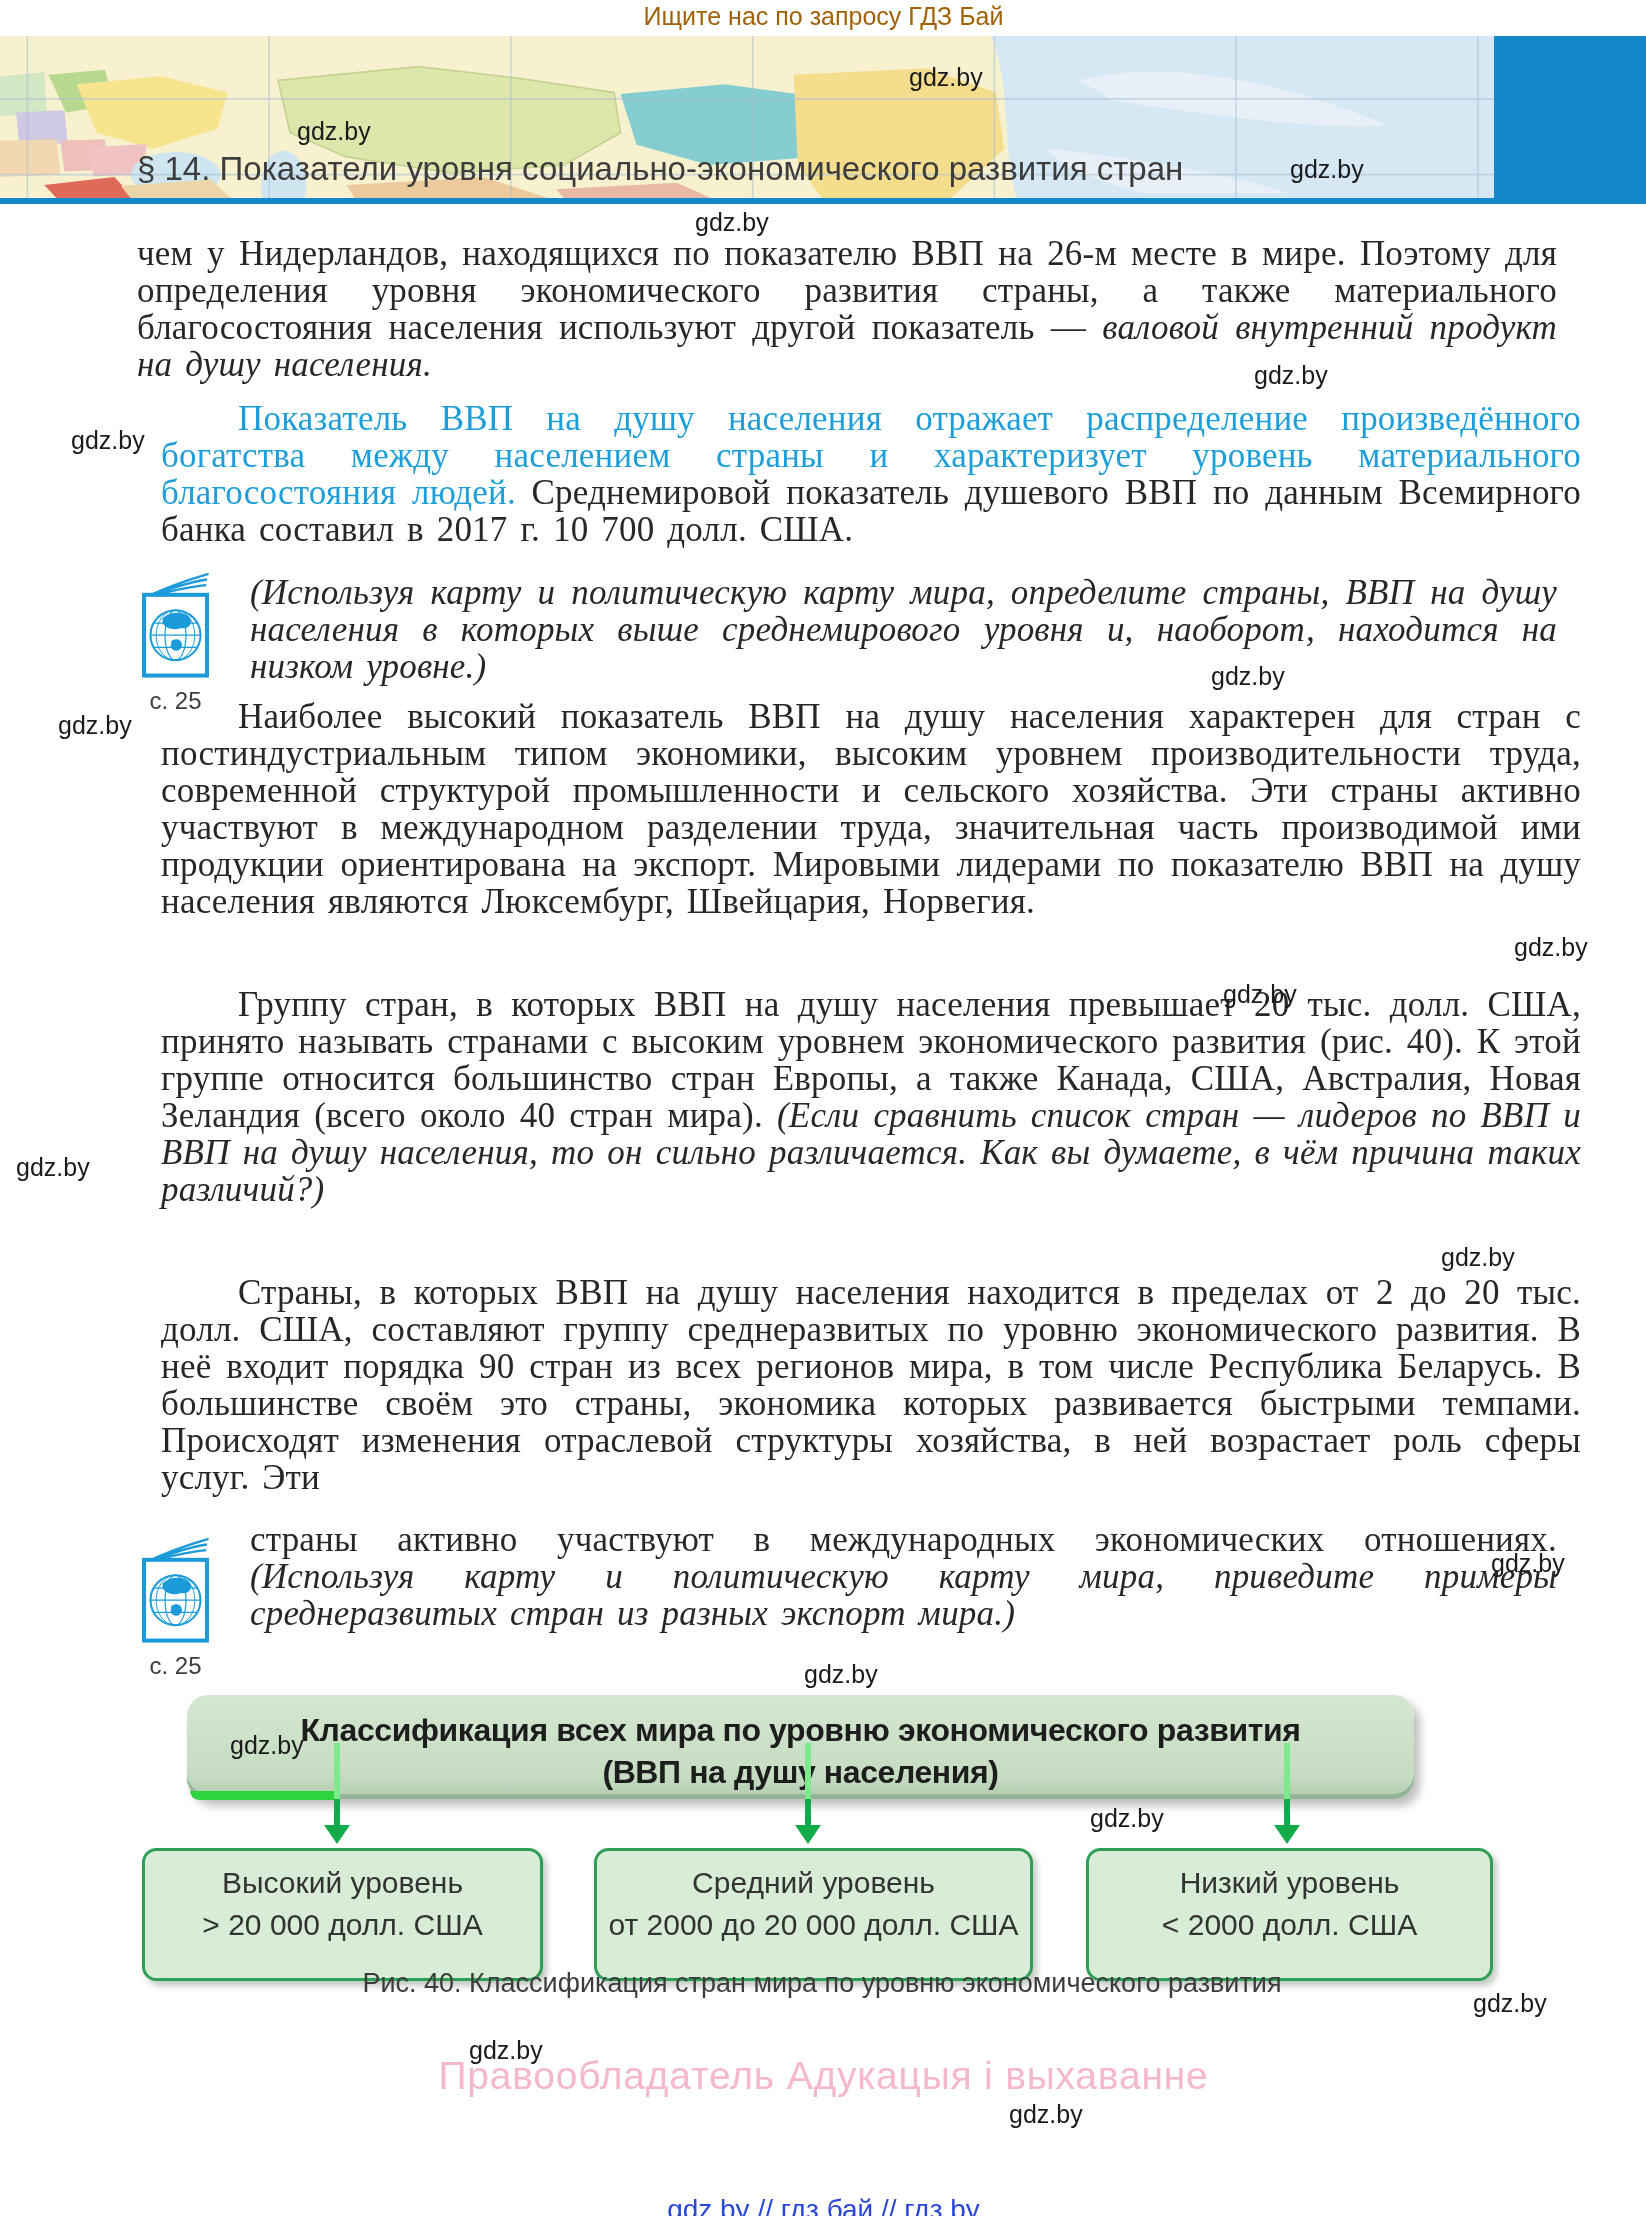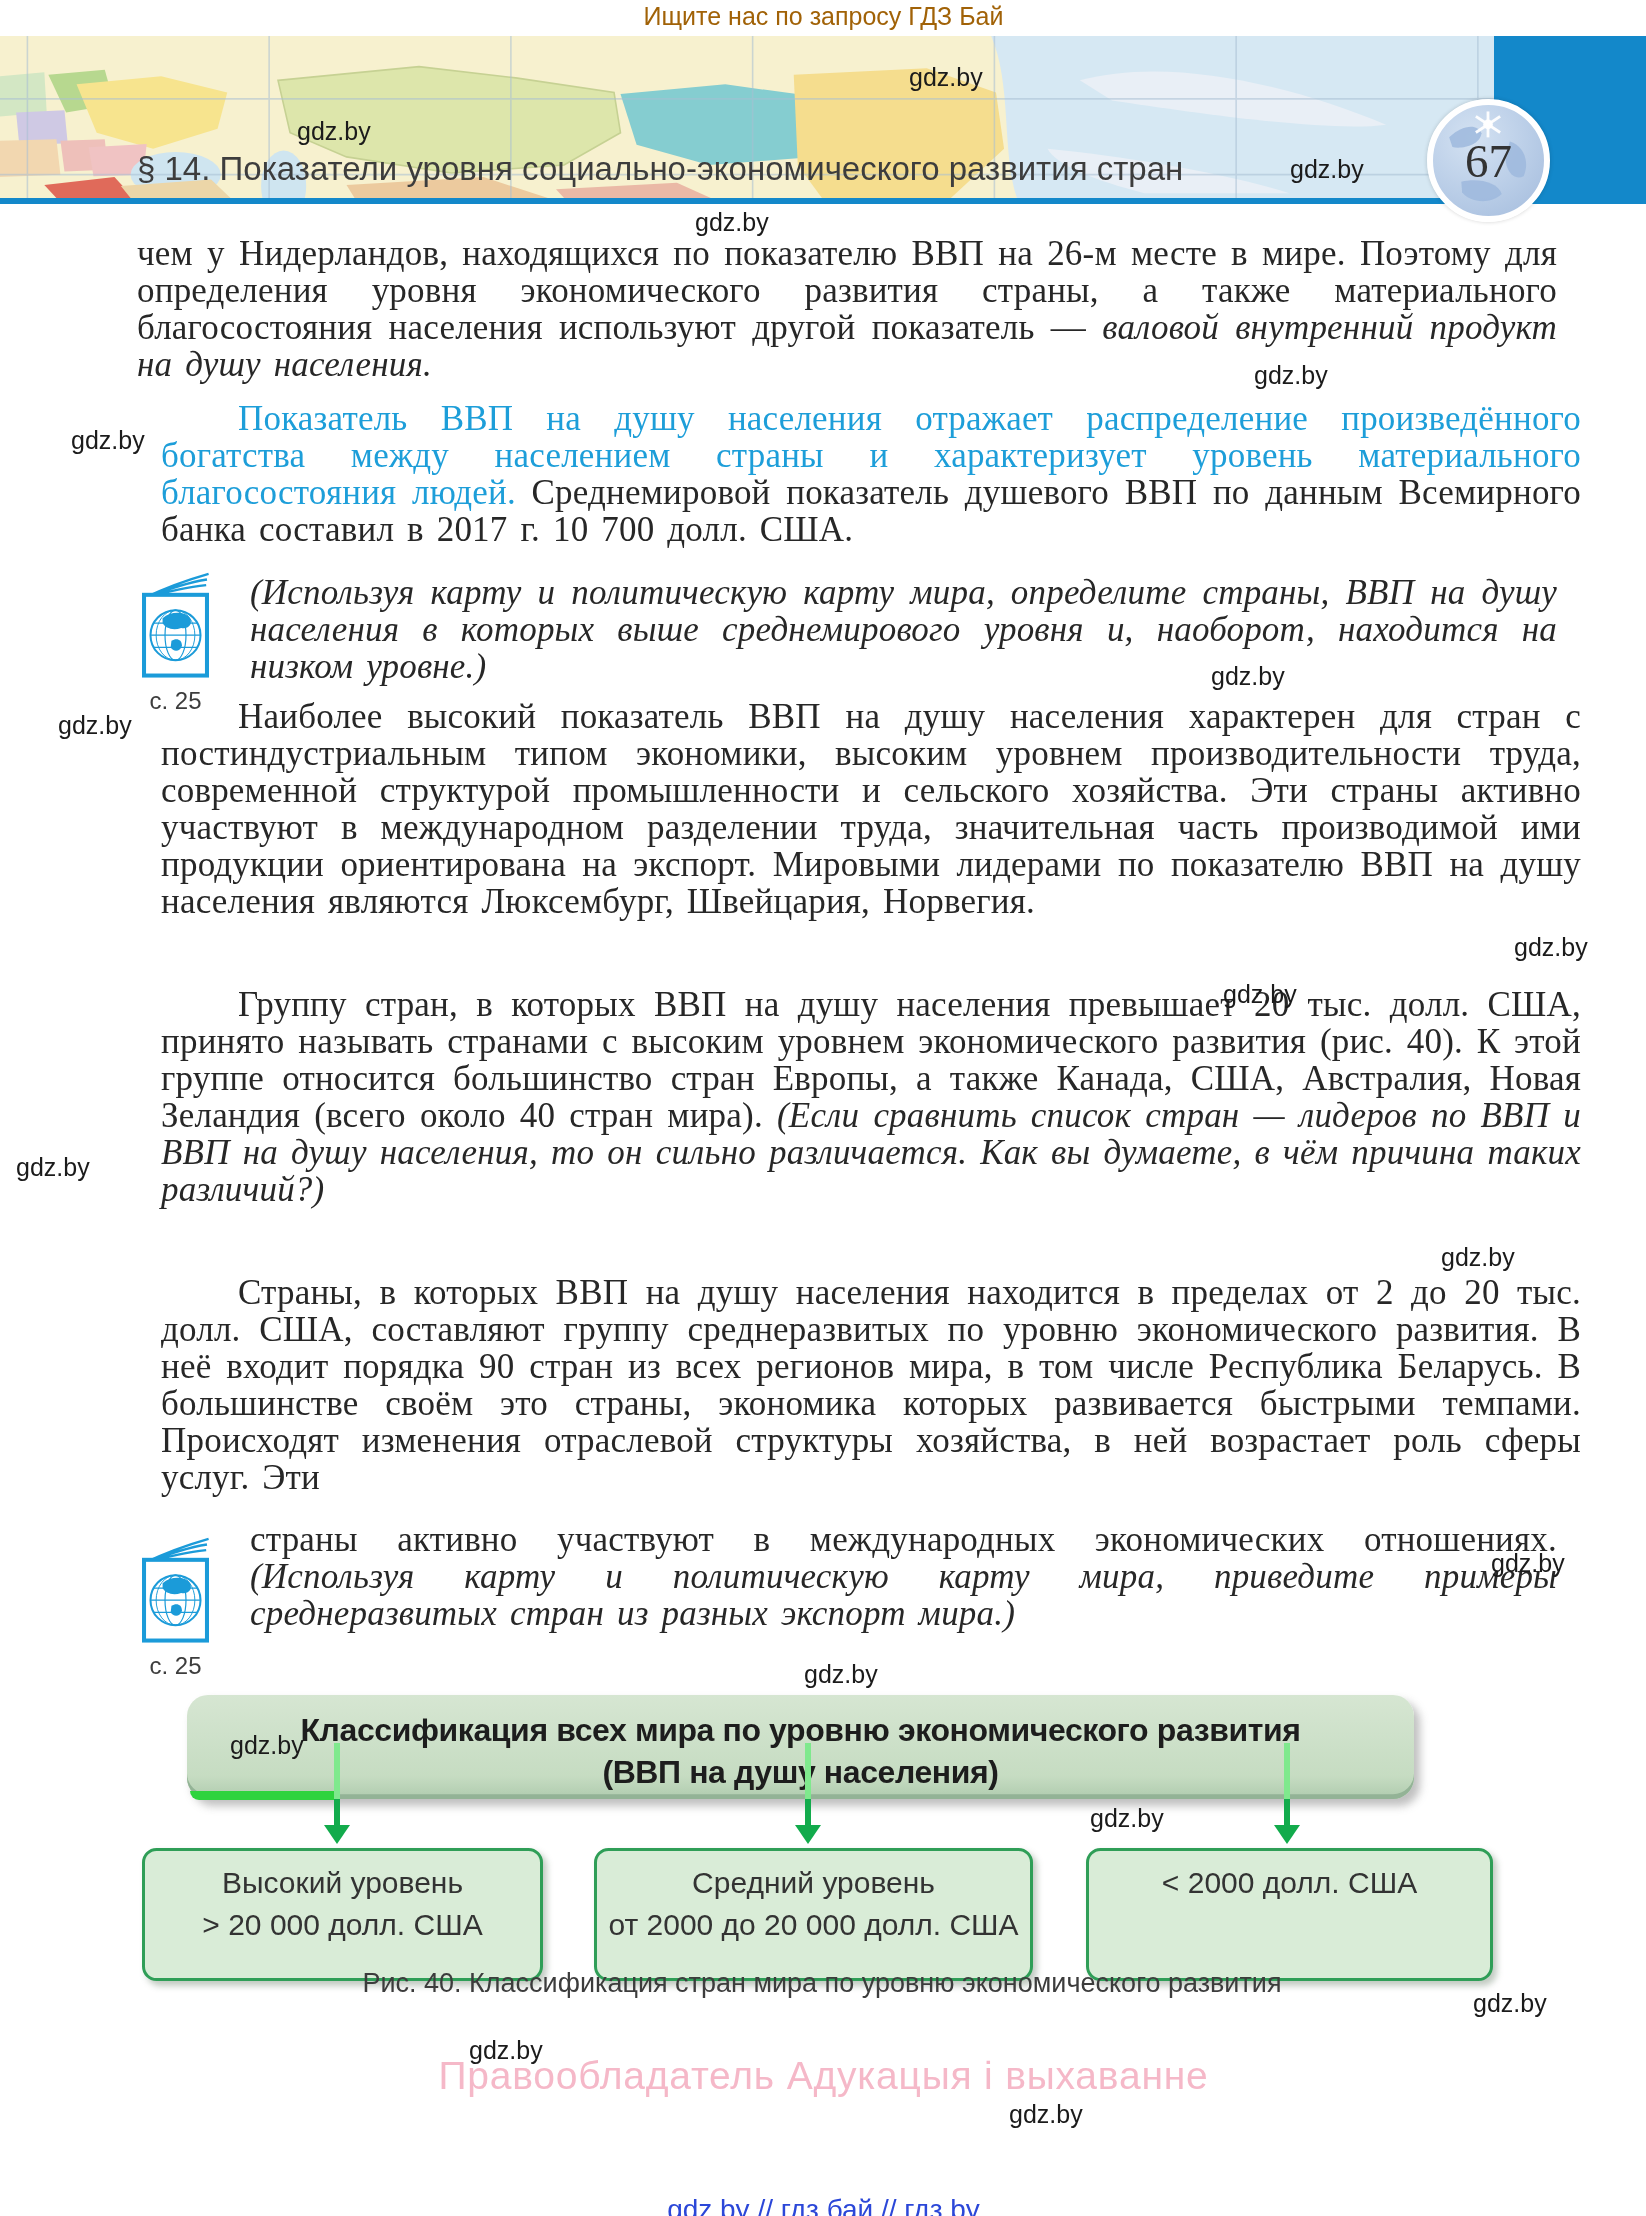--- a/index.html
+++ b/index.html
@@ -136,34 +136,20 @@
         <line x1="1834" y1="0" x2="1834" y2="201"></line>
         <line x1="0" y1="78" x2="1854" y2="78"></line>
           <line x1="0" y1="172" x2="1854" y2="172"></line>
       </g>
     </svg>
     <div class="bluebox"></div>
   </header>
   <h1 class="section-title">§ 14. Показатели уровня социально-экономического развития стран</h1>
   <div class="band-rule"></div>
 
-  <div class="page-globe">
-    <svg width="110" height="110" viewBox="0 0 136 136">
-      <path d="M20,40 C35,25 55,22 60,35 C58,50 35,55 24,52 Z" fill="#9db9dd" opacity="0.85"></path>
-      <path d="M95,45 C112,50 120,70 112,88 C100,95 88,80 90,62 Z" fill="#9db9dd" opacity="0.85"></path>
-      <path d="M35,95 C55,90 80,95 85,110 C70,124 45,120 36,108 Z" fill="#9db9dd" opacity="0.85"></path>
-      <g stroke="#ffffff" stroke-width="3.5" opacity="0.95">
-        <line x1="68" y1="8" x2="68" y2="40"></line>
-        <line x1="53" y1="14" x2="83" y2="34"></line>
-        <line x1="83" y1="14" x2="53" y2="34"></line>
-      </g>
-      <circle cx="68" cy="24" r="6" fill="#ffffff" opacity="0.95"></circle>
-    </svg>
-    <span class="pagenum">67</span>
-  </div>
 
   <main>
     <p class="para" style="top:235px;"><span>чем у Нидерландов, находящихся по показателю ВВП на 26-м месте в мире. Поэтому для определения уровня экономического развития страны, а также материального благосостояния населения используют другой показатель — </span><em>валовой внутренний продукт на душу населения.</em></p>
 
     <p class="para ind" style="top:400px;"><span class="blue">Показатель ВВП на душу населения отражает распределение произведённого богатства между населением страны и характеризует уровень материального благосостояния людей.</span><span> Среднемировой показатель душевого ВВП по данным Всемирного банка составил в 2017 г. 10 700 долл. США.</span></p>
 
     <p class="para hang" style="top:574px;"><em>(Используя карту и политическую карту мира, определите страны, ВВП на душу населения в которых выше среднемирового уровня и, наоборот, находится на низком уровне.)</em></p>
 
     <p class="para ind" style="top:698px;"><span>Наиболее высокий показатель ВВП на душу населения характерен для стран с постиндустриальным типом экономики, высоким уровнем производительности труда, современной структурой промышленности и сельского хозяйства. Эти страны активно участвуют в международном разделении труда, значительная часть производимой ими продукции ориентирована на экспорт. Мировыми лидерами по показателю ВВП на душу населения являются Люксембург, Швейцария, Норвегия.</span></p>
 
@@ -231,20 +217,21 @@
 
     <div class="fig-box" style="left:142px;width:401px;">
       <div>Высокий уровень</div>
       <div>&gt; 20 000 долл. США</div>
     </div>
     <div class="fig-box" style="left:594px;width:439px;">
       <div>Средний уровень</div>
       <div>от 2000 до 20 000 долл. США</div>
     </div>
     <div class="fig-box" style="left:1086px;width:407px;">
+      <div>Низкий уровень</div>
       <div>&lt; 2000 долл. США</div>
     </div>
 
     <p class="fig-caption">Рис. 40. Классификация стран мира по уровню экономического развития</p>
   </section>
 
   <div class="copyright">Правообладатель Адукацыя і выхаванне</div>
   <div class="bottom-links">gdz by  //  гдз бай  //  гдз by</div>
 
   <span class="wm" style="left:909px;top:63px;">gdz.by</span>

